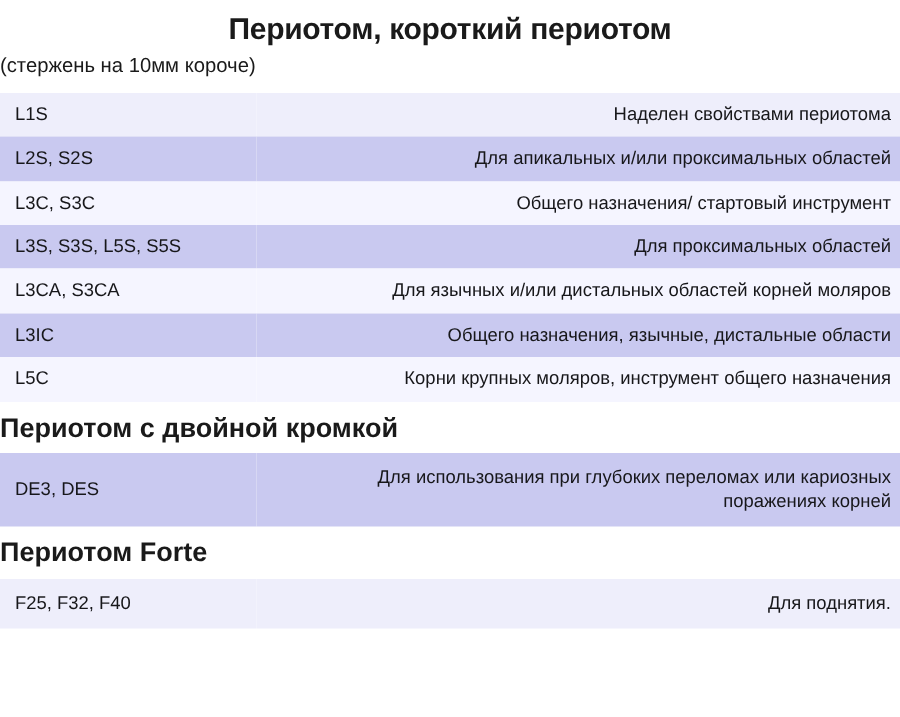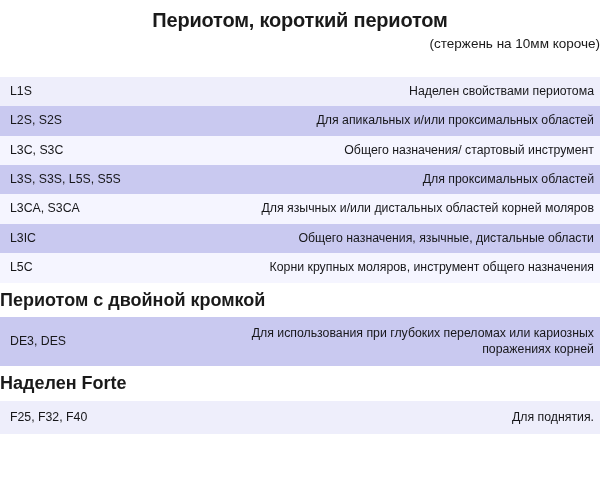--- a/index.html
+++ b/index.html
@@ -23,25 +23,25 @@
   .title {
     text-align: center;
     font-size: 20px;
     font-weight: bold;
     color: #1a1a1a;
     padding-top: 9px;
     line-height: 1.15;
     letter-spacing: -0.2px;
   }
   .subtitle {
-    text-align: right;
+    text-align: left;
     font-size: 13.5px;
     color: #1a1a1a;
     padding-top: 4px;
-    padding-bottom: 26px;
+    padding-bottom: 11px;
   }
   .section-title {
     text-align: left;
     font-size: 18px;
     font-weight: bold;
     color: #1a1a1a;
     padding-top: 7px;
     padding-bottom: 7px;
     line-height: 1.15;
   }
@@ -116,21 +116,21 @@
 
   <table class="spec">
     <tbody>
       <tr class="shade-b tall">
         <td class="code">DE3, DES</td>
         <td class="desc">Для использования при глубоких переломах или кариозных поражениях корней</td>
       </tr>
     </tbody>
   </table>
 
-  <div class="section-title">Наделен Forte</div>
+  <div class="section-title">Периотом Forte</div>
 
   <table class="spec">
     <tbody>
       <tr class="shade-a tall">
         <td class="code">F25, F32, F40</td>
         <td class="desc">Для поднятия.</td>
       </tr>
     </tbody>
   </table>
 

